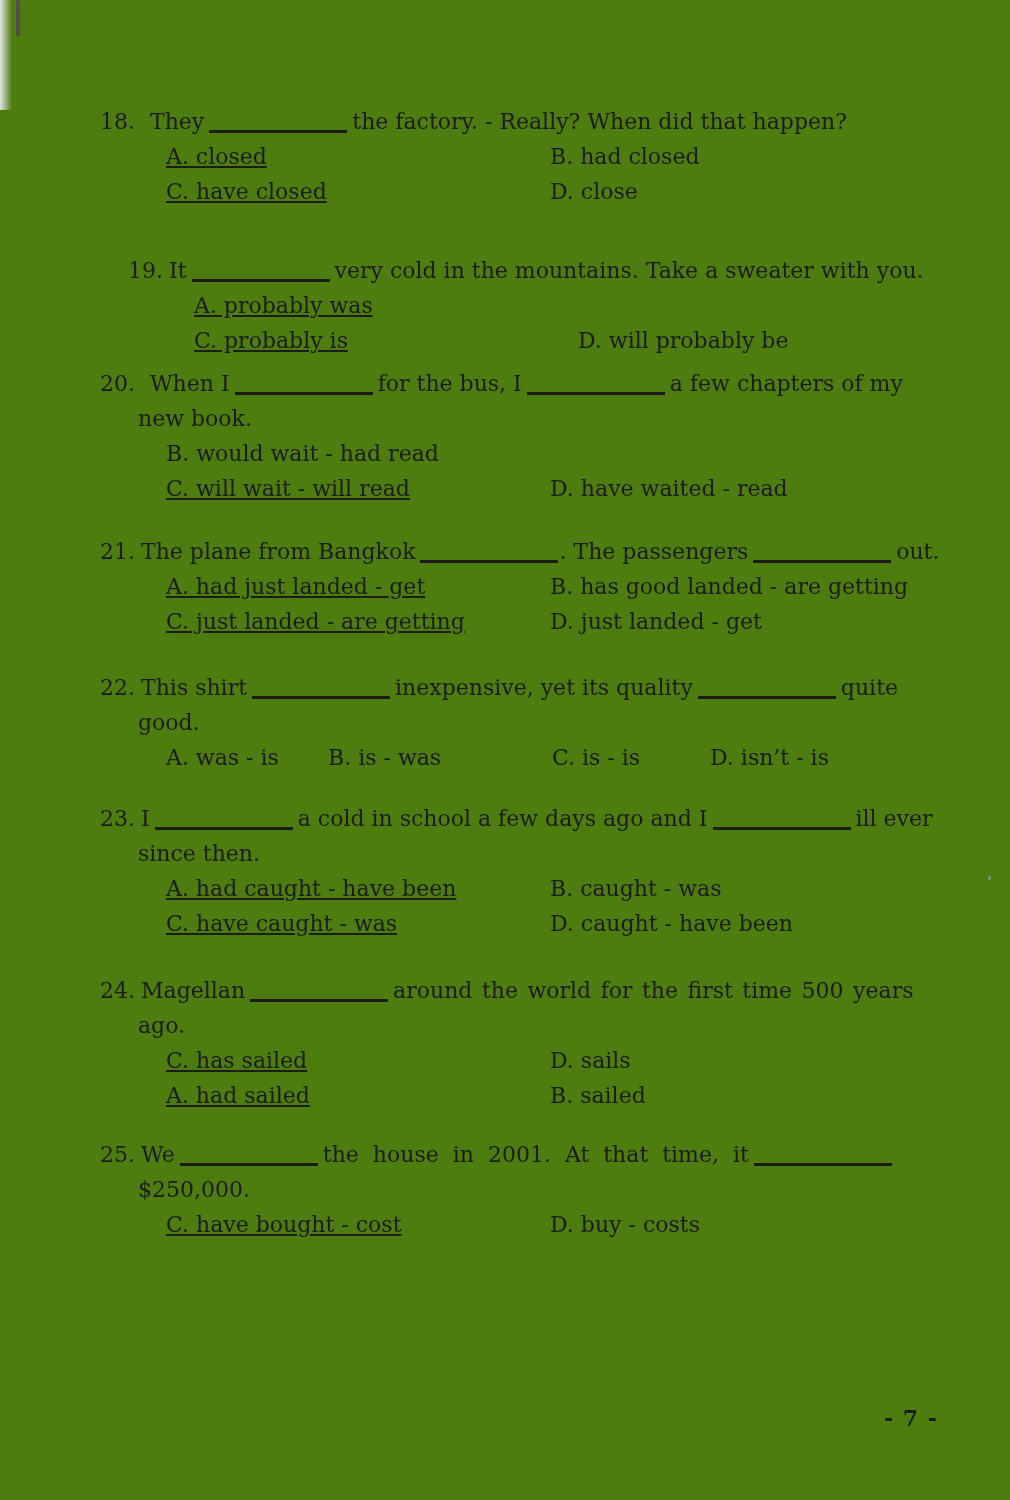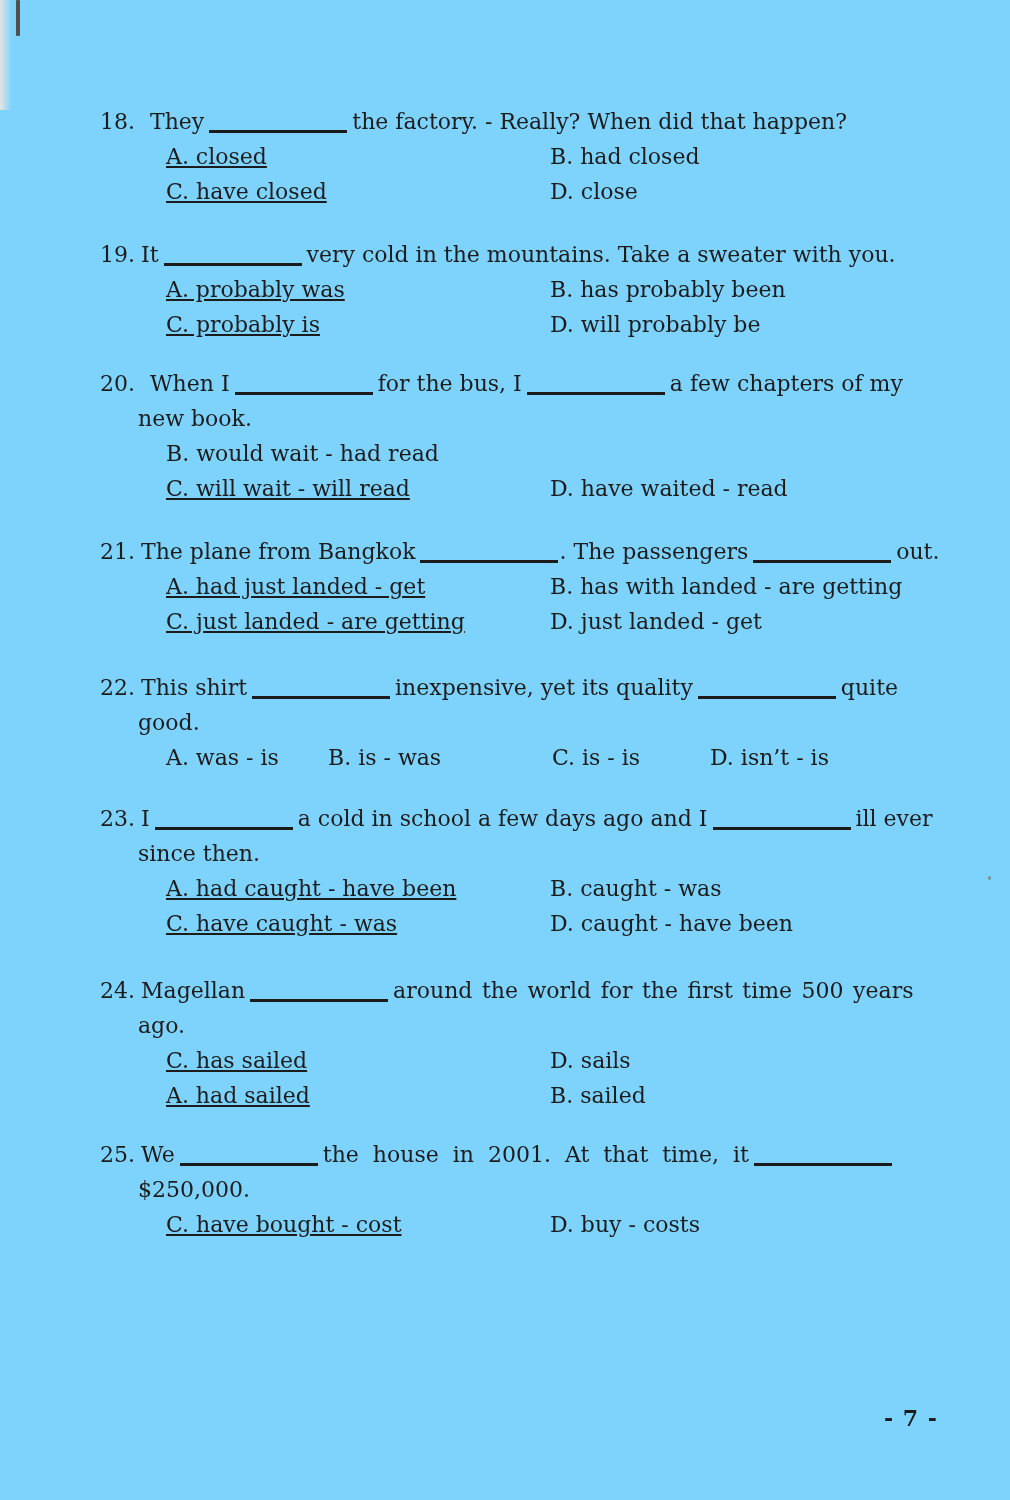--- a/index.html
+++ b/index.html
@@ -4,21 +4,21 @@
 <style>
   html, body {
     margin: 0;
     padding: 0;
     background: #ffffff;
   }
   .page {
     position: relative;
     width: 1010px;
     height: 1500px;
-    background: #7dd3fc;
+    background: #4d7c0f;
     font-family: "DejaVu Serif", serif;
     color: #1c1c1c;
     overflow: hidden;
   }
   
   .artifact-tick {
     position: absolute;
     left: 16px; top: 0;
     width: 4px; height: 36px;
     background: #4f4f4f;
@@ -39,21 +39,21 @@
   }
   
   .q {
     position: absolute;
     left: 100px;
     width: 850px;
     font-size: 22px;
     line-height: 35px;
   }
   .q18 { top: 104px; }
-  .q19 { top: 237px; }
+  .q19 { top: 253px; margin-left: 28px; }
   .q20 { top: 366px; }
   .q21 { top: 534px; }
   .q22 { top: 670px; }
   .q23 { top: 801px; }
   .q24 { top: 973px; }
   .q25 { top: 1137px; }
 
   .stem { white-space: nowrap; }
   .num { display: inline-block; margin-right: 6px; }
   .num.wide { margin-right: 15px; }
@@ -113,21 +113,20 @@
       <span class="ob">D. close</span>
     </div>
   </section>
 
   <section class="q q19">
     <div class="stem">
       <span class="num">19.</span><span>It</span><span class="blank"></span><span>very cold in the mountains. Take a sweater with you.</span>
     </div>
     <div class="orow">
       <span class="oa">A. probably was</span>
-      <span class="ob">B. has probably been</span>
     </div>
     <div class="orow">
       <span class="oa">C. probably is</span>
       <span class="ob">D. will probably be</span>
     </div>
   </section>
 
   <section class="q q20">
     <div class="stem">
       <span class="num wide">20.</span><span>When I</span><span class="blank"></span><span>for the bus, I</span><span class="blank"></span><span>a few chapters of my</span>
@@ -141,21 +140,21 @@
       <span class="ob">D. have waited - read</span>
     </div>
   </section>
 
   <section class="q q21">
     <div class="stem">
       <span class="num">21.</span><span>The plane from Bangkok</span><span class="blank tight"></span><span>. The passengers</span><span class="blank"></span><span>out.</span>
     </div>
     <div class="orow">
       <span class="oa">A. had just landed - get</span>
-      <span class="ob">B. has with landed - are getting</span>
+      <span class="ob">B. has good landed - are getting</span>
     </div>
     <div class="orow">
       <span class="oa">C. just landed - are getting</span>
       <span class="ob">D. just landed - get</span>
     </div>
   </section>
 
   <section class="q q22">
     <div class="stem">
       <span class="num">22.</span><span>This shirt</span><span class="blank"></span><span>inexpensive, yet its quality</span><span class="blank"></span><span>quite</span>

